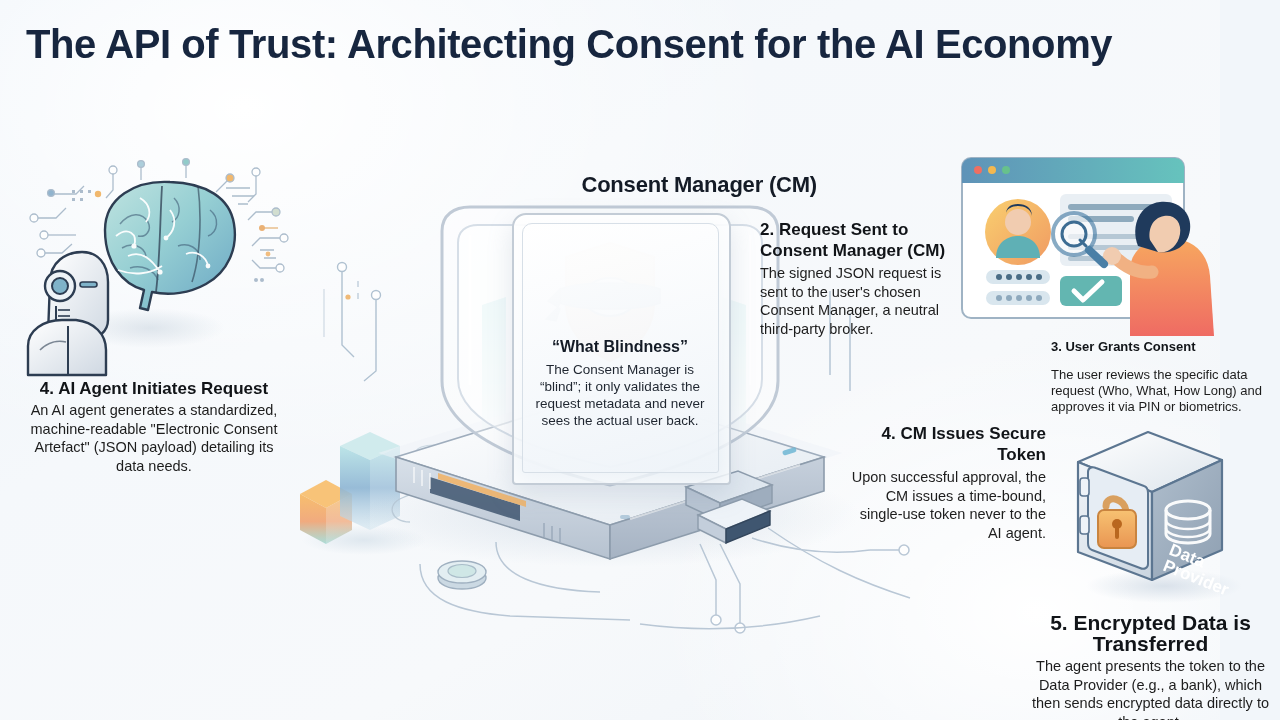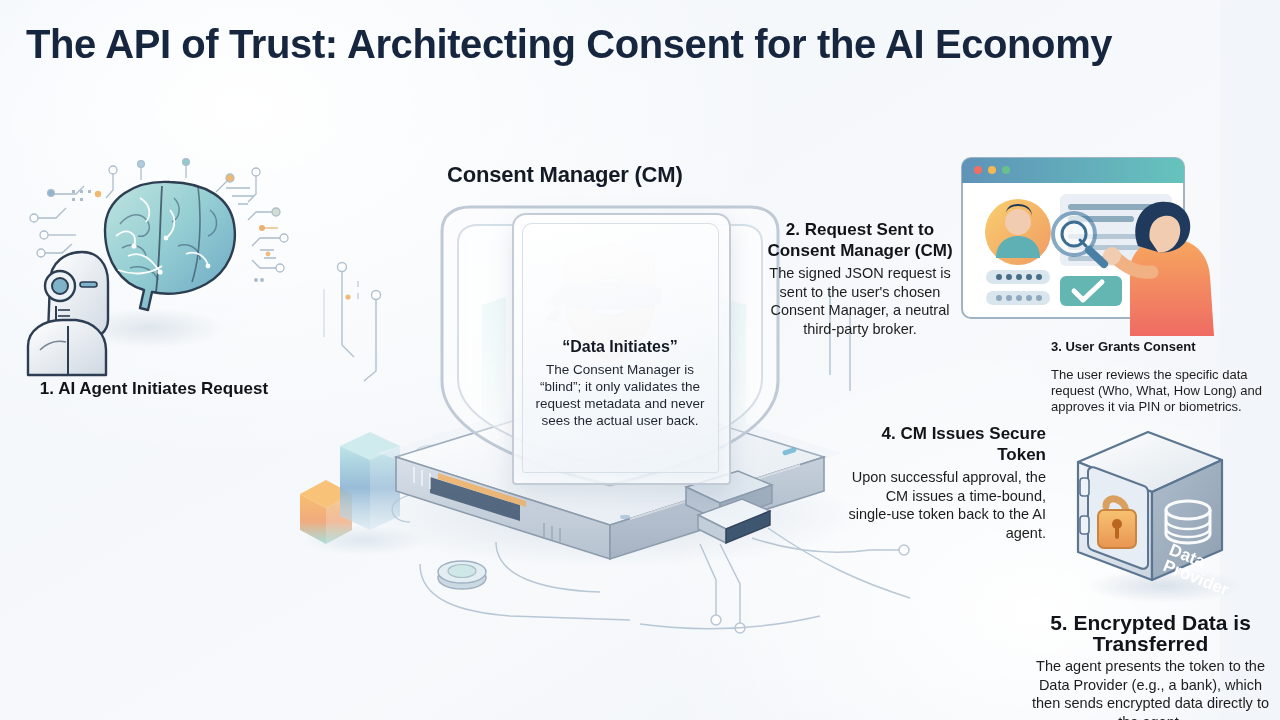--- a/index.html
+++ b/index.html
@@ -27,38 +27,38 @@
 
   
   .step{position:absolute;color:#1b1b1b;}
   .step .h{font-weight:bold;color:#111418;}
   .step .b{color:#1d1d1d;}
 
   .s1{left:28px;top:378px;width:252px;text-align:center;}
   .s1 .h{font-size:17px;line-height:21px;}
   .s1 .b{font-size:14.5px;line-height:18.5px;margin-top:2px;}
 
-  .s2{left:760px;top:219px;width:200px;text-align:center;}
+  .s2{left:760px;top:219px;width:200px;text-align:left;}
   .s2 .h{font-size:17px;line-height:21px;}
   .s2 .b{font-size:14.5px;line-height:18.5px;margin-top:3px;}
 
   .s3{left:1051px;top:336px;width:226px;text-align:left;}
   .s3 .h{font-size:13px;line-height:21px;}
   .s3 .b{font-size:13px;line-height:16px;margin-top:10px;}
 
   .s4{left:846px;top:423px;width:200px;text-align:right;}
   .s4 .h{font-size:17px;line-height:21px;}
   .s4 .b{font-size:14.5px;line-height:18.5px;margin-top:3px;}
 
   .s5{left:1024px;top:612px;width:253px;text-align:center;}
   .s5 .h{font-size:21px;line-height:21px;}
   .s5 .b{font-size:14.5px;line-height:18.5px;margin-top:3px;}
 
   .cm-title{
-    position:absolute;left:447px;top:162px;width:370px;text-align:left;
+    position:absolute;left:447px;top:172px;width:370px;text-align:right;
     font-size:22px;font-weight:bold;color:#141b26;letter-spacing:-0.2px;
   }
 
   
   .artLeft{position:absolute;left:10px;top:150px;width:290px;height:225px;}
 
   
   .artCenter{position:absolute;left:330px;top:185px;width:560px;height:440px;}
 
   .glassPanel{
@@ -357,21 +357,21 @@
 
       <g stroke="#a9bccd" stroke-width="1.4" fill="none" opacity=".9">
         <path d="M500 106 L500 190"></path>
         <path d="M520 128 L520 206"></path>
       </g>
     </svg>
 
     <div class="glassPanel"></div>
     <div class="glassInner"></div>
     <div class="cardText">
-      <div class="ch">“Data Initiates”</div>
+      <div class="ch">“What Blindness”</div>
       <div class="cb">The Consent Manager is “blind”; it only validates the request metadata and never sees the actual user back.</div>
     </div>
   </div>
 
   <svg style="position:absolute;left:400px;top:520px;width:520px;height:180px;" viewBox="0 0 520 180">
     <g stroke="#b6c5d4" stroke-width="1.5" fill="none" opacity=".95">
       <path d="M20 44 C20 80 60 92 110 96 L230 100"></path>
       <path d="M96 22 C96 56 140 70 200 72"></path>
       <path d="M300 24 L316 60 L316 96"></path>
         <circle cx="316" cy="100" r="5" fill="#fff"></circle>
@@ -525,36 +525,37 @@
       <g fill="#ffffff" font-family="Liberation Sans, sans-serif" font-weight="bold" font-size="17">
         <text x="116" y="132" transform="rotate(22 116 132)">Data</text>
         <text x="110" y="148" transform="rotate(22 110 148)">Provider</text>
       </g>
     </svg>
   </div>
 
   <div class="cm-title">Consent Manager (CM)</div>
 
   <div class="step s1">
-    <div class="h">1. AI Agent Initiates Request</div>
+    <div class="h">4. AI Agent Initiates Request</div>
+    <div class="b">An AI agent generates a standardized, machine-readable "Electronic Consent Artefact" (JSON payload) detailing its data needs.</div>
   </div>
 
   <div class="step s2">
     <div class="h">2. Request Sent to Consent Manager (CM)</div>
     <div class="b">The signed JSON request is sent to the user's chosen Consent Manager, a neutral third-party broker.</div>
   </div>
 
   <div class="step s3">
     <div class="h">3. User Grants Consent</div>
     <div class="b">The user reviews the specific data request (Who, What, How Long) and approves it via PIN or biometrics.</div>
   </div>
 
   <div class="step s4">
     <div class="h">4. CM Issues Secure Token</div>
-    <div class="b">Upon successful approval, the CM issues a time-bound, single-use token back to the AI agent.</div>
+    <div class="b">Upon successful approval, the CM issues a time-bound, single-use token never to the AI agent.</div>
   </div>
 
   <div class="step s5">
     <div class="h">5. Encrypted Data is Transferred</div>
     <div class="b">The agent presents the token to the Data Provider (e.g., a bank), which then sends encrypted data directly to the agent.</div>
   </div>
 
   <div class="wm"></div>
 </div>
 

